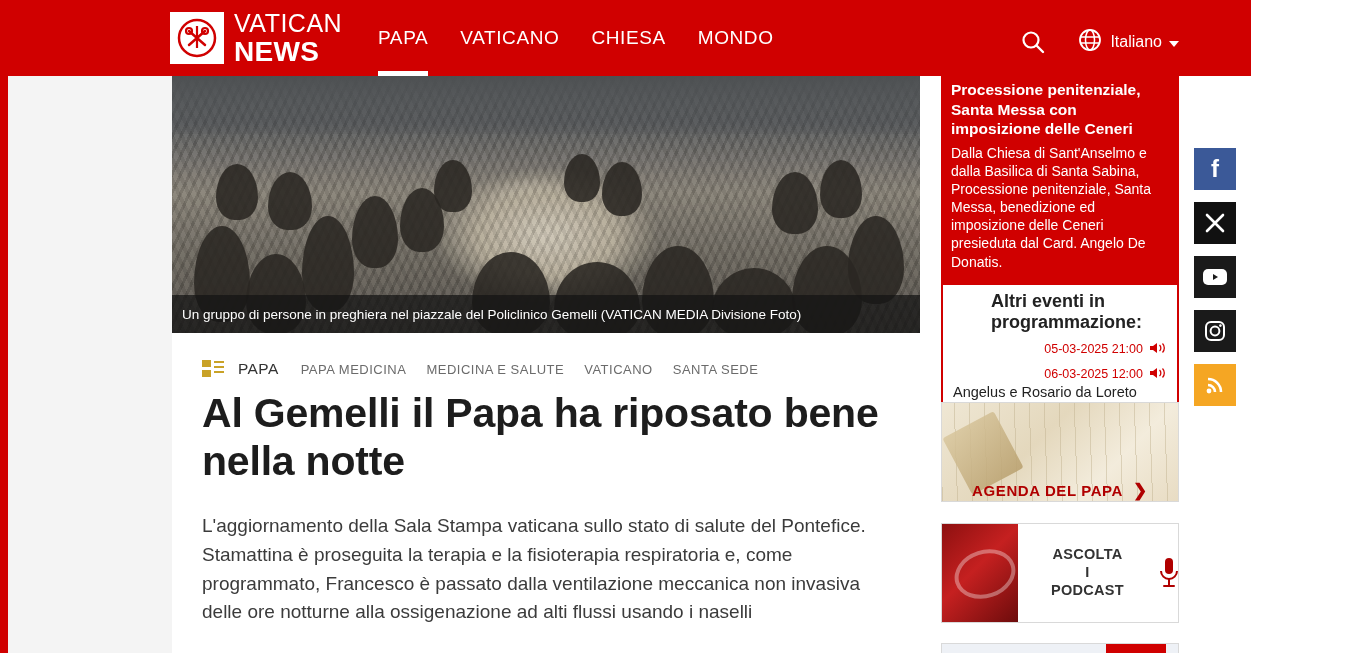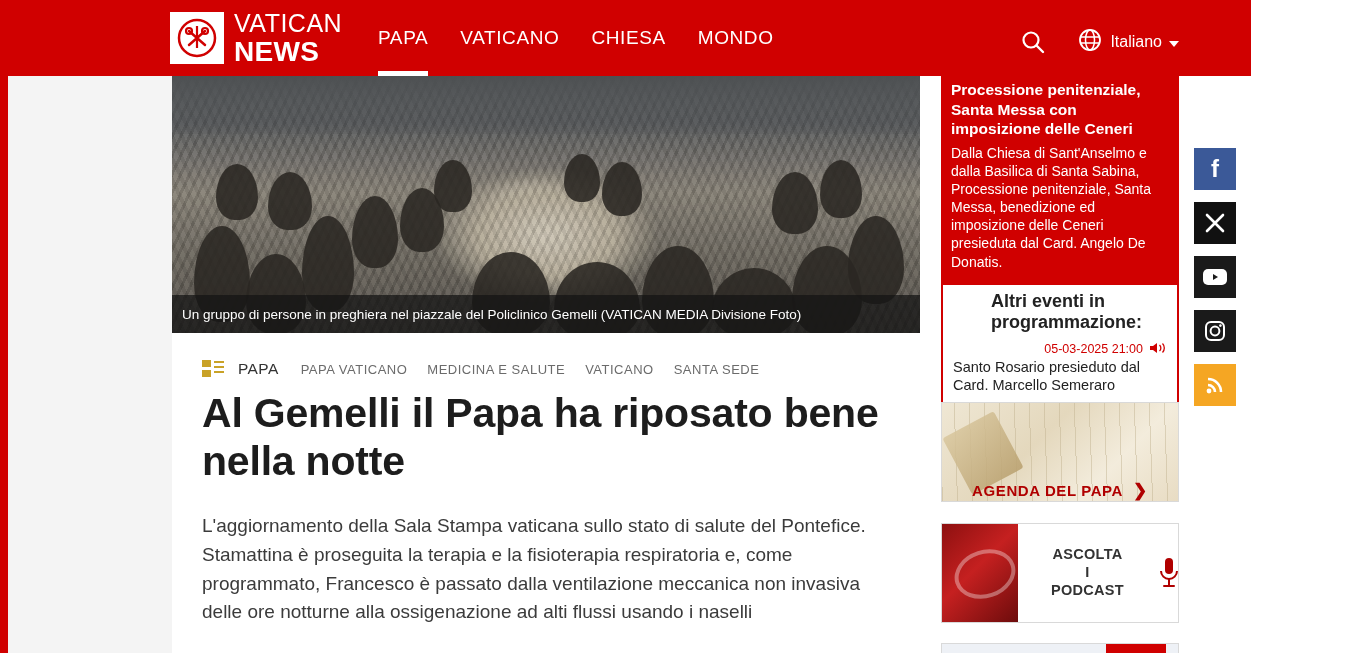--- a/index.html
+++ b/index.html
@@ -501,21 +501,21 @@
       <span class="tag-icon">
         <svg width="22" height="18" viewBox="0 0 22 18">
           <rect x="0" y="0" width="9" height="7" fill="#c9a227"></rect>
           <rect x="0" y="10" width="9" height="7" fill="#c9a227"></rect>
           <rect x="12" y="1" width="10" height="2" fill="#c9a227"></rect>
           <rect x="12" y="6" width="10" height="2" fill="#c9a227"></rect>
           <rect x="12" y="11" width="10" height="2" fill="#c9a227"></rect>
         </svg>
       </span>
       <span class="tag-primary">PAPA</span>
-      <span class="tag">PAPA VATICANO</span>
+      <span class="tag">PAPA MEDICINA</span>
       <span class="tag">MEDICINA E SALUTE</span>
       <span class="tag">VATICANO</span>
       <span class="tag">SANTA SEDE</span>
     </div>
 
     <h1 class="title">Al Gemelli il Papa ha riposato bene nella notte</h1>
     <p class="standfirst">L'aggiornamento della Sala Stampa vaticana sullo stato di salute del Pontefice. Stamattina è proseguita la terapia e la fisioterapia respiratoria e, come programmato, Francesco è passato dalla ventilazione meccanica non invasiva delle ore notturne alla ossigenazione ad alti flussi usando i naselli</p>
   </div>
 
   <div class="rightcol">
@@ -532,21 +532,20 @@
           <div class="evt-date-row">
             <span class="dt">05-03-2025 21:00</span>
             <span>
               <svg width="18" height="12" viewBox="0 0 18 12">
                 <path d="M1 4 h3 l4 -3 v10 l-4 -3 h-3 z" fill="#d00000"></path>
                 <path d="M10.5 3 a4 4 0 0 1 0 6" fill="none" stroke="#d00000" stroke-width="1.3"></path>
                 <path d="M13.5 1.5 a6.5 6.5 0 0 1 0 9" fill="none" stroke="#d00000" stroke-width="1.3"></path>
               </svg>
             </span>
           </div>
-          <div class="evt-name">Santo Rosario presieduto dal Card. Marcello Semeraro</div>
         </div>
 
         <div class="evt-item">
           <div class="evt-date-row">
             <span class="dt">06-03-2025 12:00</span>
             <span>
               <svg width="18" height="12" viewBox="0 0 18 12">
                 <path d="M1 4 h3 l4 -3 v10 l-4 -3 h-3 z" fill="#d00000"></path>
                 <path d="M10.5 3 a4 4 0 0 1 0 6" fill="none" stroke="#d00000" stroke-width="1.3"></path>
                 <path d="M13.5 1.5 a6.5 6.5 0 0 1 0 9" fill="none" stroke="#d00000" stroke-width="1.3"></path>

